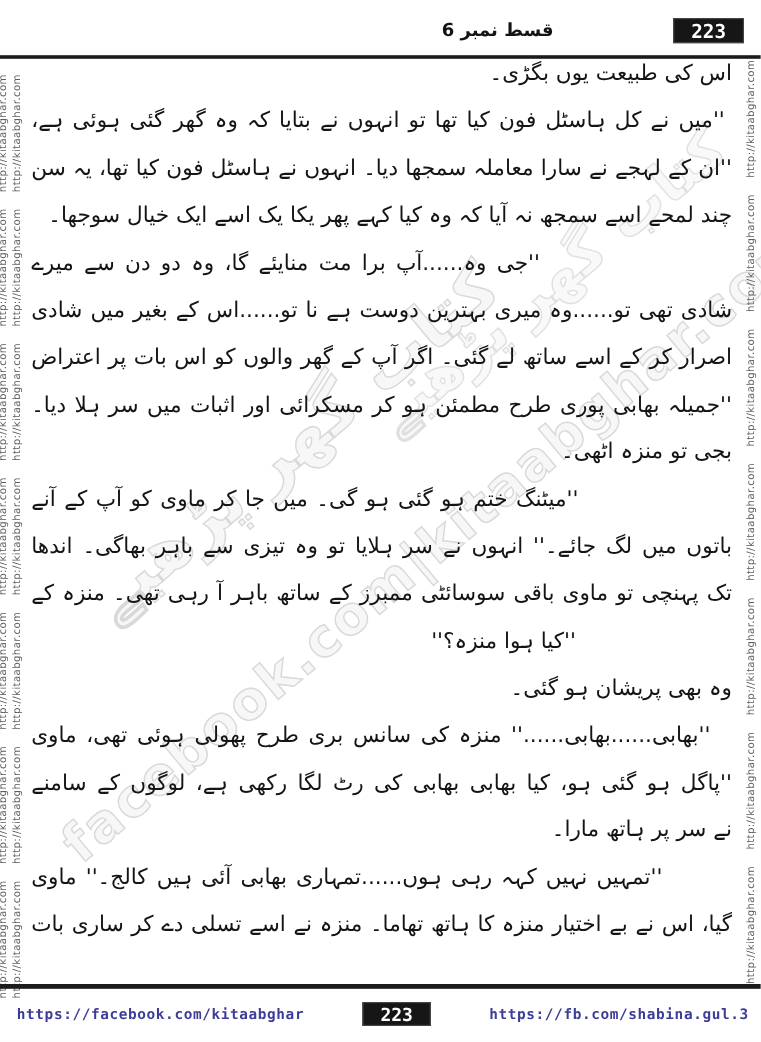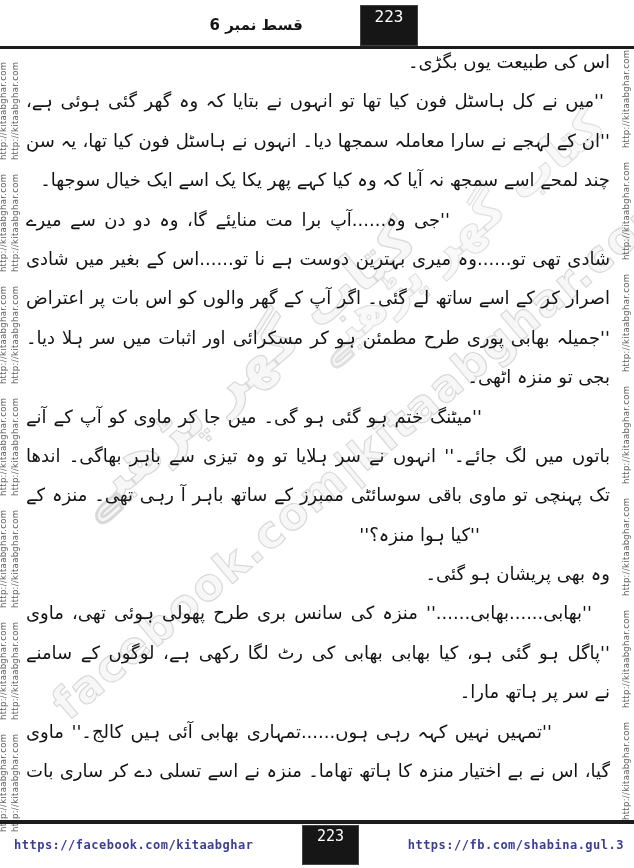--- a/index.html
+++ b/index.html
@@ -12,32 +12,33 @@
   .page {
     position:relative;
     width:634px; height:868px;
     background:#ffffff;
     overflow:hidden;
   }
 
   
   .header {
     position:absolute; top:8px; left:8px; right:14px; height:34px;
-    display:flex; align-items:center; justify-content:center;
+    display:flex; align-items:center; justify-content:flex-end;
     z-index:5;
+    gap:43px;
   }
   .episode {
     font-size:15px; font-weight:bold; color:#141414;
     direction:rtl; width:150px; text-align:left;
   }
   .pagebox {
     background:#161616; color:#ffffff;
     font-family:"DejaVu Sans Mono", monospace;
-    font-weight:normal; font-size:16px;
-    padding:3px 14px 20px 14px; line-height:1;
+    font-weight:bold; font-size:16px;
+    padding:3px 14px 0 14px; line-height:1;
     border:1px solid #444;
   }
   .title {
     direction:rtl; width:210px; text-align:left;
     font-size:18px; font-weight:bold; color:#15151c;
     white-space:nowrap;
   }
   .title .author { color:#2d4fa1; }
   .rule-top {
     position:absolute; top:46px; left:0; right:0;

